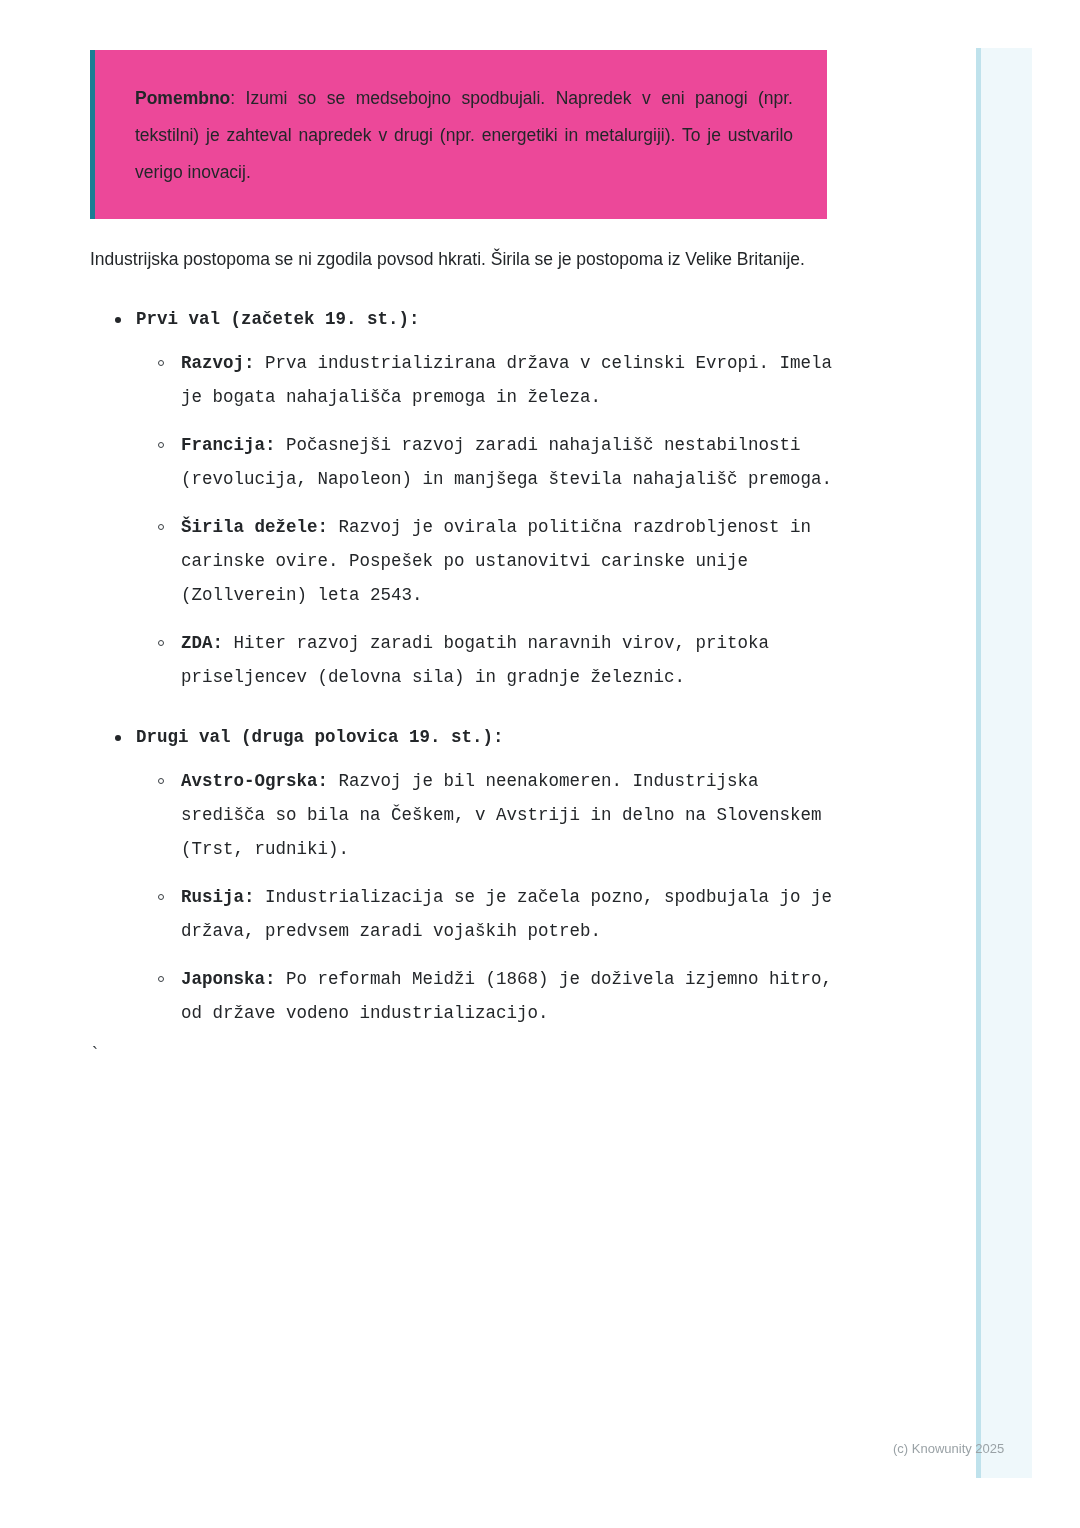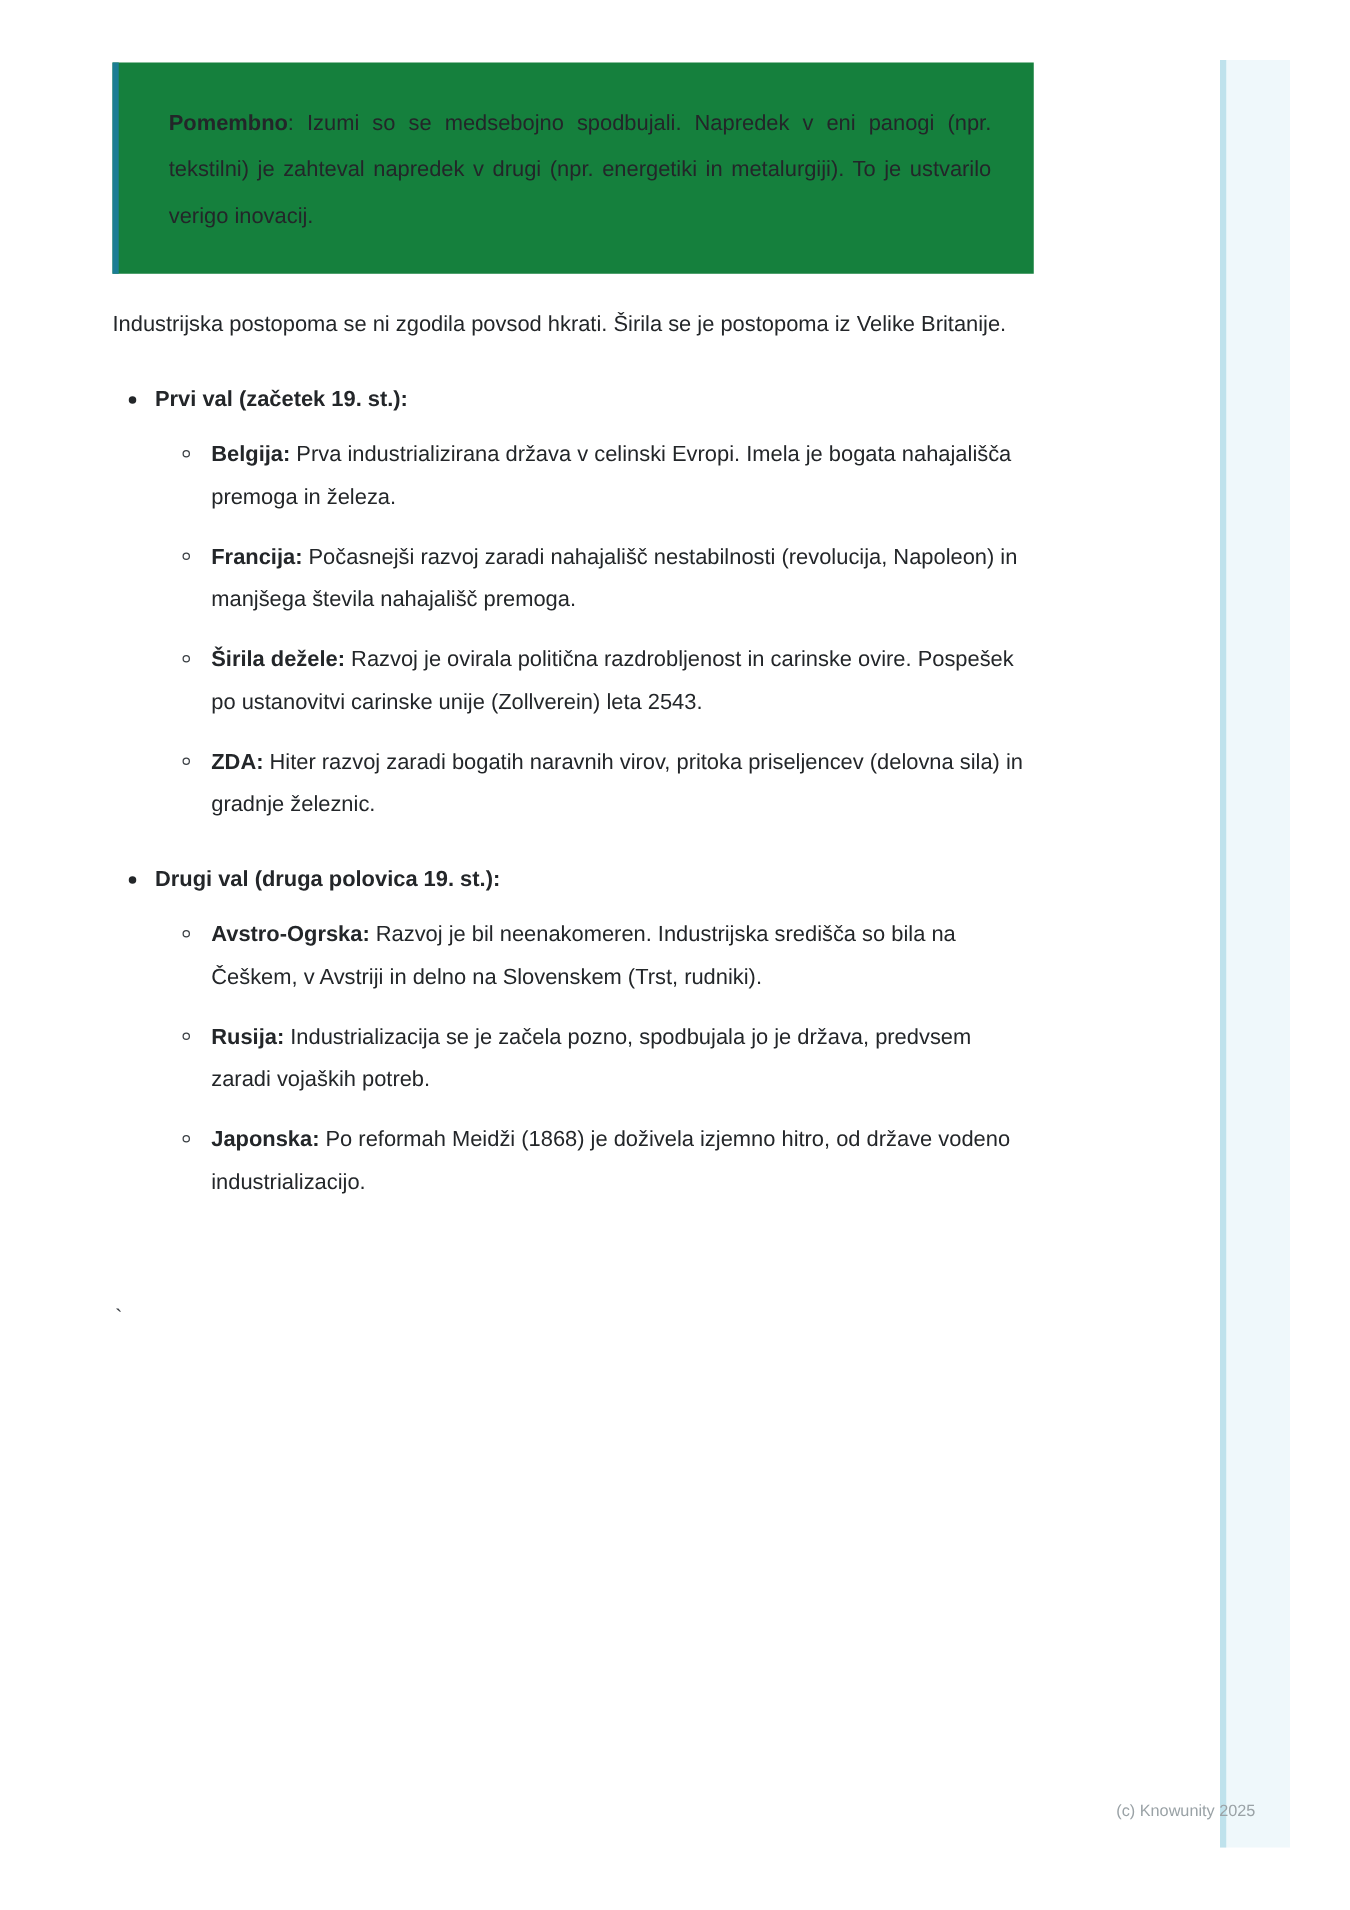--- a/index.html
+++ b/index.html
@@ -46,21 +46,21 @@
   .content {
     position: absolute;
     top: 50px;
     left: 90px;
     width: 740px;
   }
 
   
   .callout {
     position: relative;
-    background: #15803d;
+    background: #ec4899;
     border-left: 5px solid #1b7d94;
     padding: 30px 34px 28px 40px;
     box-sizing: border-box;
     width: 737px;
   }
   .callout p {
     margin: 0;
     font-size: 17.5px;
     line-height: 37px;
     text-align: justify;
@@ -91,21 +91,22 @@
   }
 
   
   ul.level1 {
     margin: 24px 0 0 0;
     padding: 0 0 0 34px;
     list-style: none;
   }
   ul.level1 > li.wave {
     position: relative;
-    margin: 0 0 6px 0;
+    margin: 0 0 6px 12px;
+    font-family: Liberation Mono, monospace;
   }
   ul.level1 > li.wave > .wave-label {
     position: relative;
     font-size: 17.5px;
     line-height: 34px;
     font-weight: bold;
     color: #232629;
     display: block;
   }
   ul.level1 > li.wave > .wave-label::before {
@@ -185,21 +186,21 @@
     </div>
 
 
     <p class="intro">Industrijska postopoma se ni zgodila povsod hkrati. Širila se je postopoma iz Velike Britanije.</p>
 
     <ul class="level1">
 
       <li class="wave">
         <span class="wave-label">Prvi val (začetek 19. st.):</span>
         <ul class="level2">
-          <li><span class="term">Belgija:</span><span> Prva industrializirana država v celinski Evropi. Imela je bogata nahajališča premoga in železa.</span></li>
+          <li><span class="term">Razvoj:</span><span> Prva industrializirana država v celinski Evropi. Imela je bogata nahajališča premoga in železa.</span></li>
           <li><span class="term">Francija:</span><span> Počasnejši razvoj zaradi nahajališč nestabilnosti (revolucija, Napoleon) in manjšega števila nahajališč premoga.</span></li>
           <li><span class="term">Širila dežele:</span><span> Razvoj je ovirala politična razdrobljenost in carinske ovire. Pospešek po ustanovitvi carinske unije (Zollverein) leta 2543.</span></li>
           <li><span class="term">ZDA:</span><span> Hiter razvoj zaradi bogatih naravnih virov, pritoka priseljencev (delovna sila) in gradnje železnic.</span></li>
         </ul>
       </li>
 
       <li class="wave">
         <span class="wave-label">Drugi val (druga polovica 19. st.):</span>
         <ul class="level2">
           <li><span class="term">Avstro-Ogrska:</span><span> Razvoj je bil neenakomeren. Industrijska središča so bila na Češkem, v Avstriji in delno na Slovenskem (Trst, rudniki).</span></li>

